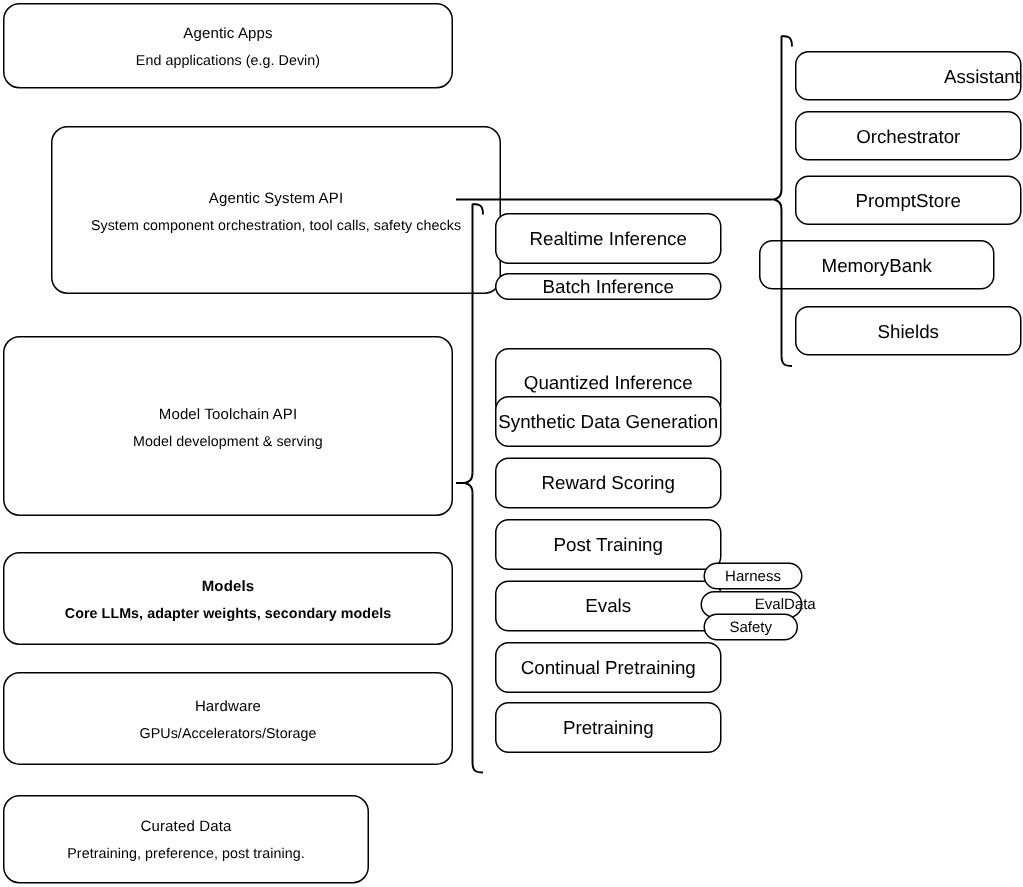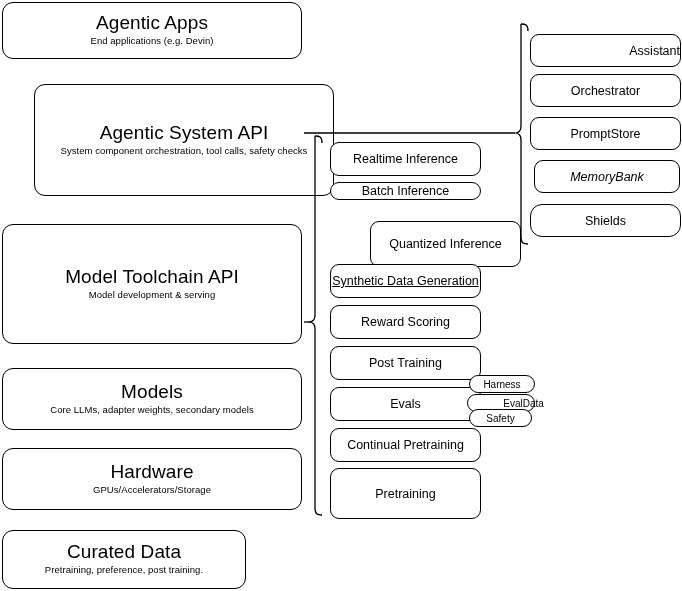--- a/index.html
+++ b/index.html
@@ -42,21 +42,21 @@
   }
   .box .subtitle {
     font-size: 9.5px;
     line-height: 13px;
     margin-top: 3px;
     letter-spacing: 0.05px;
     white-space: nowrap;
   }
 
   
-  .layer .title { font-size: 19px; }
+  .layer .title { font-size: 10px; }
 
   
   .chip {
     position: absolute;
     box-sizing: border-box;
     border: 1.3px solid #000000;
     border-radius: 9px;
     background: #ffffff;
     display: flex;
     align-items: center;
@@ -102,21 +102,21 @@
   <div class="box layer" style="left:2px; top:84px; width:300px; height:112px;margin-left:32px;">
     <div class="title">Agentic System API</div>
     <div class="subtitle">System component orchestration, tool calls, safety checks</div>
   </div>
 
   <div class="box layer" style="left:2px; top:224px; width:300px; height:120px;">
     <div class="title">Model Toolchain API</div>
     <div class="subtitle">Model development &amp; serving</div>
   </div>
 
-  <div class="box layer" style="left:2px; top:368px; width:300px; height:62px;">
+  <div class="box layer" style="left:2px; top:368px; width:300px; height:62px;font-weight:bold;">
     <div class="title">Models</div>
     <div class="subtitle">Core LLMs, adapter weights, secondary models</div>
   </div>
 
   <div class="box layer" style="left:2px; top:448px; width:300px; height:62px;">
     <div class="title">Hardware</div>
     <div class="subtitle">GPUs/Accelerators/Storage</div>
   </div>
 
   <div class="box layer" style="left:2px; top:530px; width:244px; height:59px;">
@@ -160,39 +160,39 @@
                C 521 243, 523 244, 528 244" stroke="#000000" stroke-width="1.3" fill="none"></path>
     </svg>
   </div>
 
   <div class="chip" style="left:330px; top:142px; width:151px; height:34px;">
     <span>Realtime Inference</span>
   </div>
   <div class="chip" style="left:330px; top:182px; width:151px; height:18px;">
     <span>Batch Inference</span>
   </div>
-  <div class="chip" style="left:330px; top:221px; width:151px; height:46px;margin-left:40px;">
+  <div class="chip" style="left:330px; top:232px; width:151px; height:46px;">
     <span>Quantized Inference</span>
   </div>
-  <div class="chip" style="left:330px; top:264px; width:151px; height:34px;text-decoration:underline;">
+  <div class="chip" style="left:330px; top:264px; width:151px; height:34px;">
     <span>Synthetic Data Generation</span>
   </div>
   <div class="chip" style="left:330px; top:346px; width:151px; height:34px;">
     <span>Post Training</span>
   </div>
   <div class="chip" style="left:330px; top:305px; width:151px; height:34px;">
     <span>Reward Scoring</span>
   </div>
   <div class="chip" style="left:330px; top:387px; width:151px; height:34px;">
     <span>Evals</span>
   </div>
   <div class="chip" style="left:330px; top:428px; width:151px; height:34px;">
     <span>Continual Pretraining</span>
   </div>
-  <div class="chip" style="left:330px; top:468px; width:151px; height:51px;">
+  <div class="chip" style="left:330px; top:468px; width:151px; height:34px;">
     <span>Pretraining</span>
   </div>
 
   <div class="pill" style="left:469px; top:375px; width:66px; height:18px;">
     <span>Harness</span>
   </div>
   <div class="pill" style="left:467px; top:394px; width:68px; height:18px;padding-left:45px;">
     <span>EvalData</span>
   </div>
   <div class="pill" style="left:469px; top:409px; width:63px; height:18px;">
@@ -201,20 +201,20 @@
 
   <div class="chip" style="left:530px; top:34px; width:151px; height:33px;justify-content:flex-end;">
     <span>Assistant</span>
   </div>
   <div class="chip" style="left:530px; top:74px; width:151px; height:33px;">
     <span>Orchestrator</span>
   </div>
   <div class="chip" style="left:530px; top:117px; width:151px; height:33px;justify-content:center;">
     <span>PromptStore</span>
   </div>
-  <div class="chip" style="left:534px; top:160px; width:146px; height:33px;font-style:italic;">
+  <div class="chip" style="left:506px; top:160px; width:157px; height:33px;">
     <span>MemoryBank</span>
   </div>
-  <div class="chip" style="left:530px; top:204px; width:151px; height:33px;border-radius:12px;">
+  <div class="chip" style="left:530px; top:204px; width:151px; height:33px;">
     <span>Shields</span>
   </div>
 
 </div>
 
 </body></html>

